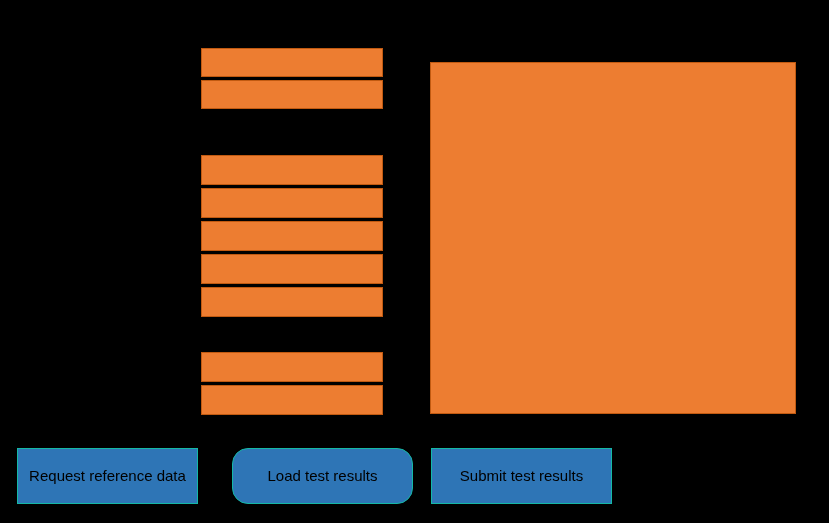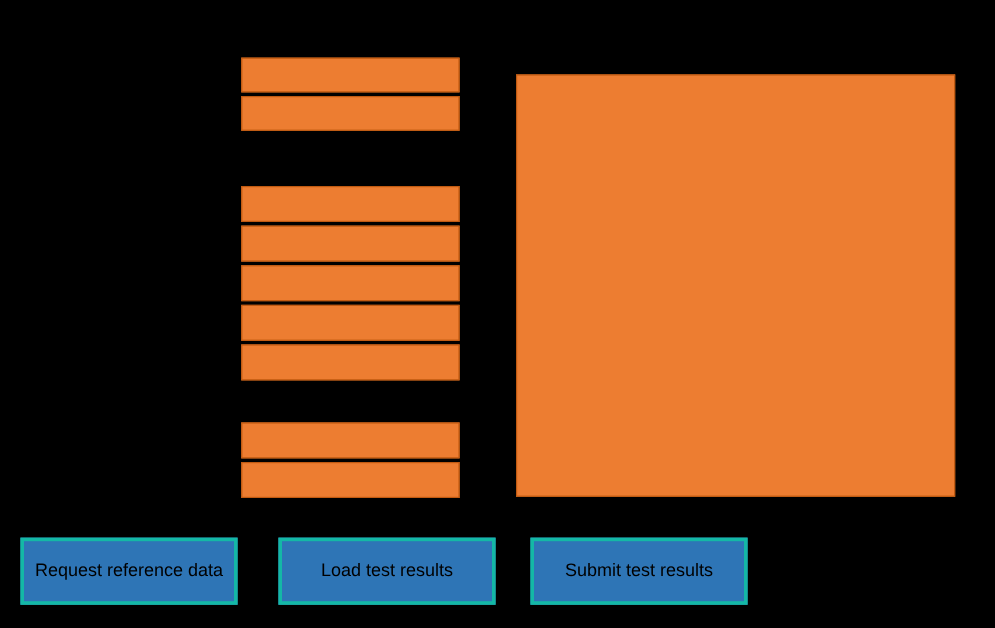--- a/index.html
+++ b/index.html
@@ -60,37 +60,37 @@
     top: 448px;
     width: 829px;
     height: 56px;
   }
   .action-button {
     position: absolute;
     top: 0;
     height: 56px;
     width: 181px;
     background: #2E75B6;
-    border: 3px solid #14b8a6;
+    border: 1px solid #14b8a6;
     box-sizing: border-box;
     color: #000000;
     font-family: "Liberation Sans", sans-serif;
     font-size: 15px;
     line-height: 1.25;
     text-align: center;
     display: flex;
     align-items: center;
     justify-content: center;
     padding: 0 8px;
     cursor: pointer;
     user-select: none;
   }
   #btn-request-reference-data { left: 17px; }
-  #btn-load-test-results      { left: 232px; }
-  #btn-submit-test-results    { left: 442px; }
+  #btn-load-test-results      { left: 232px; border-radius: 16px; }
+  #btn-submit-test-results    { left: 431px; }
   #btn-close                  { left: 630px; }
 </style>
 </head>
 <body>
 
 <div id="app">
 
   <div class="field-group" id="group-top">
     <div class="field-bar"></div>
     <div class="field-bar"></div>

